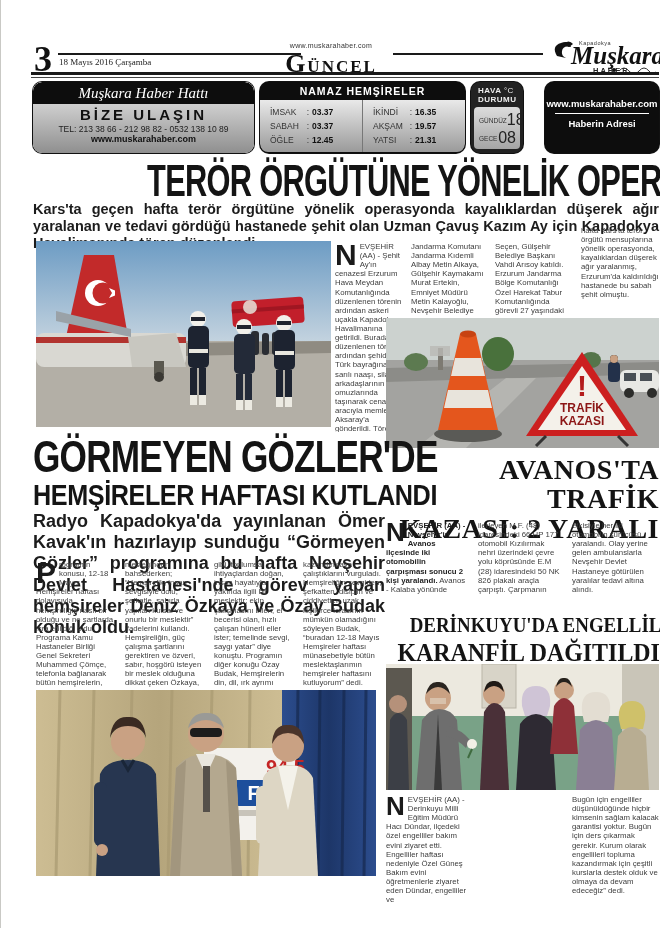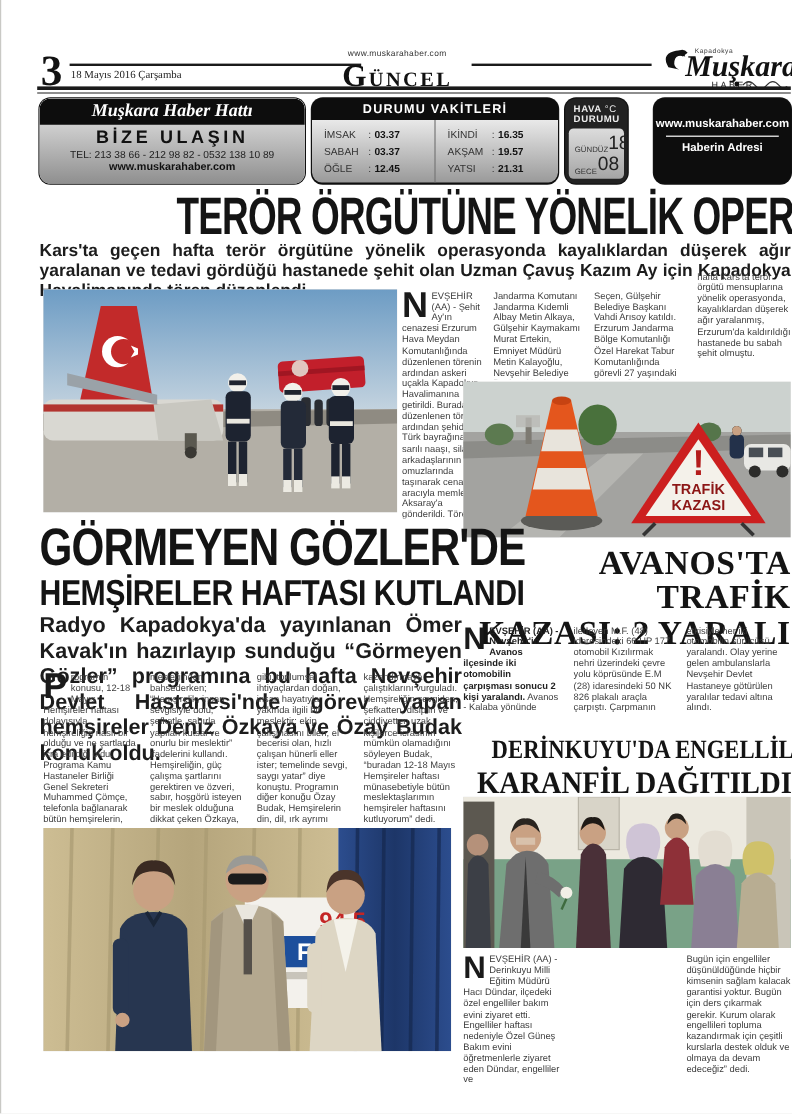--- a/index.html
+++ b/index.html
@@ -7,41 +7,41 @@
   .abs{position:absolute;}
   
   .pagenum{font-family:"Liberation Serif",serif;font-weight:bold;font-size:36px;color:#111;line-height:1;}
   .dateline{font-family:"Liberation Serif",serif;font-size:9px;color:#222;}
   .hrule{background:#1a1a1a;height:2px;}
   .guncel-url{font-size:7px;color:#333;text-align:center;letter-spacing:.3px;}
   .guncel{font-family:"Liberation Serif",serif;font-weight:bold;font-size:17px;letter-spacing:2px;color:#111;}
   .guncel::first-letter{font-size:26px;}
   .logo-brand{font-family:"Liberation Serif",serif;font-style:italic;font-weight:bold;font-size:25px;color:#111;line-height:.9;}
   .logo-top{font-size:5.5px;color:#333;letter-spacing:.5px;}
-  .logo-sub{font-size:7.5px;font-weight:normal;letter-spacing:2px;color:#222;padding-left:18px;}
+  .logo-sub{font-size:7.5px;font-weight:bold;letter-spacing:2px;color:#222;padding-left:18px;}
   
   .ibox{border-radius:9px;box-shadow:0 0 0 1px #111;overflow:hidden;}
   .contact{background:linear-gradient(#ececec,#8f8f8f);}
-  .contact-head{background:#0d0d0d;color:#fff;text-align:center;font-family:"Liberation Serif",serif;font-style:italic;font-weight:bold;font-size:15px;padding:3px 0 2px;border-radius:9px 9px 0 0;}
+  .contact-head{background:#0d0d0d;color:#fff;text-align:center;font-family:"Liberation Serif",serif;font-style:italic;font-weight:normal;font-size:15px;padding:3px 0 2px;border-radius:9px 9px 0 0;}
   .bize{font-weight:bold;font-size:15px;letter-spacing:3px;text-align:center;color:#111;margin-top:2px;}
   .tel{font-size:8.5px;text-align:center;color:#222;margin-top:1px;}
   .cweb{font-size:9px;font-weight:bold;text-align:center;color:#111;}
   .prayer{background:#0d0d0d;}
   .prayer-head{color:#fff;font-weight:bold;font-size:10.5px;text-align:center;letter-spacing:1px;padding:3px 0;}
   .prayer-body{background:linear-gradient(#e9e9e9,#9a9a9a);display:flex;height:52px;border-radius:0 0 8px 8px;}
   .pcol{flex:1;padding:5px 6px 0 10px;}
   .pcol+.pcol{border-left:1px solid #777;}
   .prow{display:flex;font-size:8.5px;color:#333;line-height:14px;}
   .plabel{width:34px;}
   .pcolon{width:8px;text-align:center;}
   .pval{font-weight:bold;color:#111;}
   .weather{background:#222;}
   .weather-head{color:#eee;font-weight:bold;font-size:8px;letter-spacing:.5px;padding:4px 0 3px 7px;line-height:9px;}
   .weather-body{background:linear-gradient(#dcdcdc,#a5a5a5);margin:0 3px 3px;border-radius:4px;padding:4px 4px 0 5px;height:38px;}
-  .wrow{display:flex;align-items:flex-end;justify-content:space-between;}
+  .wrow{display:flex;align-items:center;justify-content:space-between;}
   .wlabel{font-size:6.5px;color:#333;}
   .wval{font-size:16px;color:#222;}
   .webbox{background:#0d0d0d;color:#fff;text-align:center;}
   .weburl{font-weight:bold;font-size:9.5px;margin-top:16px;}
   .webline{height:1px;background:#fff;margin:4px 10px;}
   .webtag{font-size:9.5px;font-weight:bold;}
   
   .cond{display:inline-block;white-space:nowrap;font-weight:bold;color:#141414;}
   .h-main{font-size:44px;transform:scaleX(.70);transform-origin:center;letter-spacing:-1px;}
   .standfirst{font-weight:bold;font-size:14.5px;line-height:1.18;color:#1c1c1c;text-align:justify;}
@@ -87,21 +87,21 @@
   <div class="abs" style="left:30px;top:77px;width:628px;height:1px;background:#444;"></div>
 
   <div class="abs ibox contact" style="left:32px;top:82px;width:221px;height:71px;">
     <div class="contact-head">Muşkara Haber Hattı</div>
     <div class="bize">BİZE ULAŞIN</div>
     <div class="tel">TEL: 213 38 66 - 212 98 82 - 0532 138 10 89</div>
     <div class="cweb">www.muskarahaber.com</div>
   </div>
 
   <div class="abs ibox prayer" style="left:259px;top:82px;width:205px;height:71px;">
-    <div class="prayer-head">DURUMU VAKİTLERİ</div>
+    <div class="prayer-head">NAMAZ HEMŞİRELER</div>
     <div class="prayer-body">
       <div class="pcol">
         <div class="prow">
             <span class="plabel">İMSAK</span>
             <span class="pcolon">:</span>
             <span class="pval">03.37</span>
           </div>
         <div class="prow">
             <span class="plabel">SABAH</span>
             <span class="pcolon">:</span>

